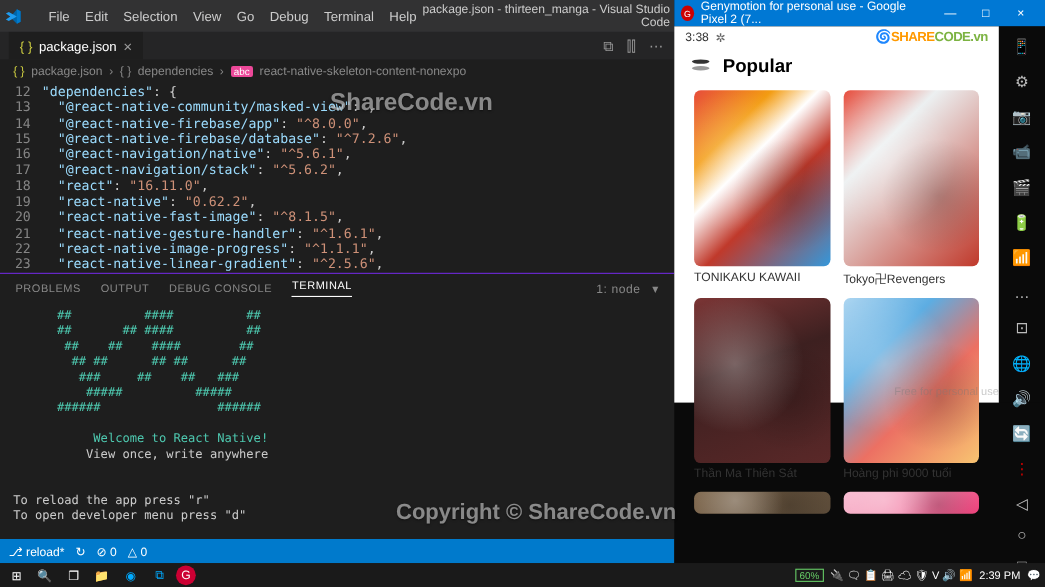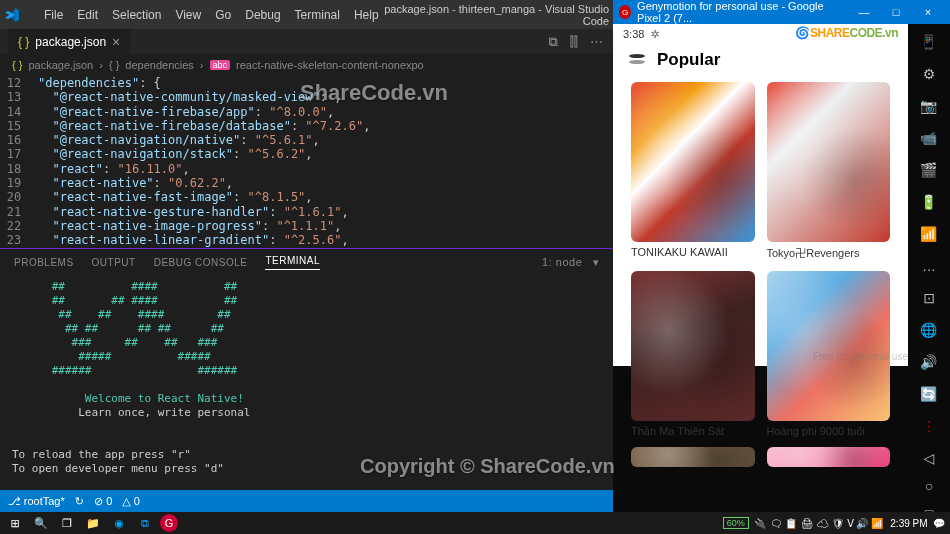--- a/index.html
+++ b/index.html
@@ -15,21 +15,21 @@
 .title-center { flex:1; text-align:right; color:#ccc; font-size:11px; }
 .tabbar { height:25px; background:#252526; display:flex; align-items:center; padding-left:8px; }
 .tab { display:flex; align-items:center; gap:6px; background:#1e1e1e; height:25px; padding:0 10px; color:#fff; font-size:12px; }
 .tab .json-icon { color:#cbcb41; font-size:12px; }
 .tab .close { color:#999; font-size:14px; }
 .tabbar-right { margin-left:auto; display:flex; gap:12px; padding-right:10px; color:#999; font-size:13px; }
 .breadcrumb { height:22px; display:flex; align-items:center; padding-left:12px; font-size:11px; color:#888; gap:6px; }
 .breadcrumb .json-icon { color:#cbcb41; }
 .breadcrumb .abc { background:#ec4899; color:#fff; padding:0 3px; border-radius:2px; font-size:9px; }
 .editor { height:172px; font-family:Consolas,monospace; font-size:12px; line-height:14.3px; display:flex; overflow:hidden; }
-.gutter { width:38px; text-align:center; padding-right:10px; color:#858585; }
+.gutter { width:38px; text-align:right; padding-right:10px; color:#858585; }
 .gutter div { height:14.3px; }
 .code { flex:1; }
 .code div { height:14.3px; white-space:pre; }
 .k { color:#9cdcfe; }
 .s { color:#ce9178; }
 .p { color:#ccc; }
 .panel-tabs { height:28px; display:flex; align-items:center; gap:18px; padding:0 14px; border-top:1px solid #6d28d9; font-size:10px; color:#888; letter-spacing:.5px; }
 .panel-tabs .active { color:#fff; border-bottom:1px solid #fff; padding-bottom:3px; }
 .panel-tabs .right { margin-left:auto; font-size:11px; }
 .terminal { height:214px; font-family:Consolas,monospace; font-size:11px; line-height:14px; color:#ccc; padding:4px 12px; white-space:pre; }
@@ -180,33 +180,33 @@
 
   <div class="terminal"><span class="cyan">      ##          ####          ##
       ##       ## ####          ##
        ##    ##    ####        ##
         ## ##      ## ##      ##
          ###     ##    ##   ###
           #####          #####
       ######                ######</span>
 
 <span class="cyan">           Welcome to React Native!</span>
-<span>          Learn once, write personal</span>
+<span>          View once, write anywhere</span>
 
 
 <span>To reload the app press "r"</span>
 <span>To open developer menu press "d"</span>
 
 <span>[Mon Jul 06 2020 14:38:21.810]</span> <span class="bundle"> BUNDLE </span> <span class="green"> ./index.js</span>
 
 <span>[Mon Jul 06 2020 14:38:34.240]</span> <span class="log"> LOG </span><span>     Running "thirteen_manga" with {"rootTag":1}</span>
 <span class="cursorb"></span></div>
 
   <div class="statusbar">
-    <span>⎇ <span>rootTag*</span></span>
+    <span>⎇ <span>reload*</span></span>
     <span>↻</span>
     <span>⊘ 0</span>
     <span>△ 0</span>
   </div>
 </div>
 
 <div class="geny">
   <div class="geny-title">
     <span class="icon">G</span>
     <span>Genymotion for personal use - Google Pixel 2 (7...</span>

